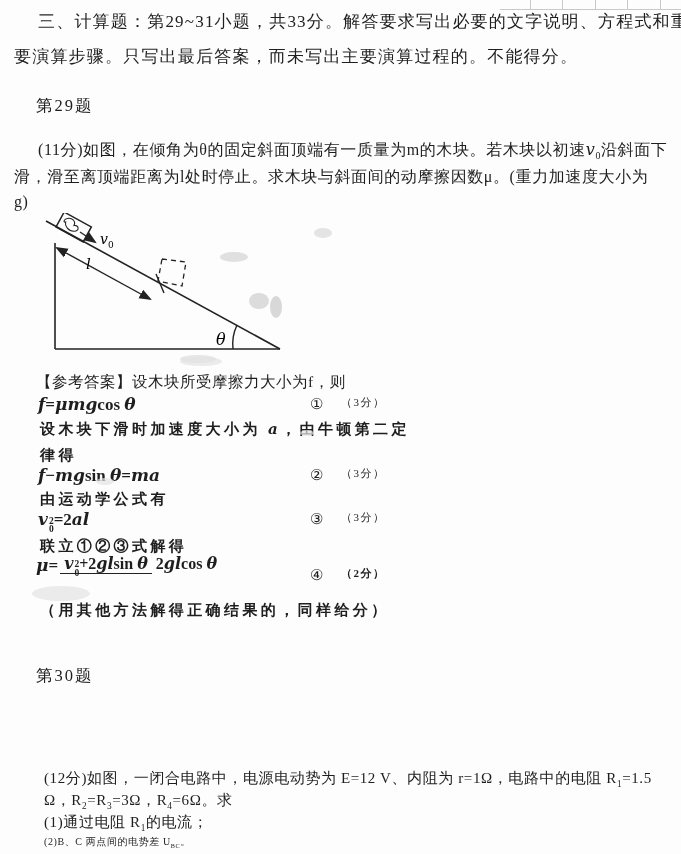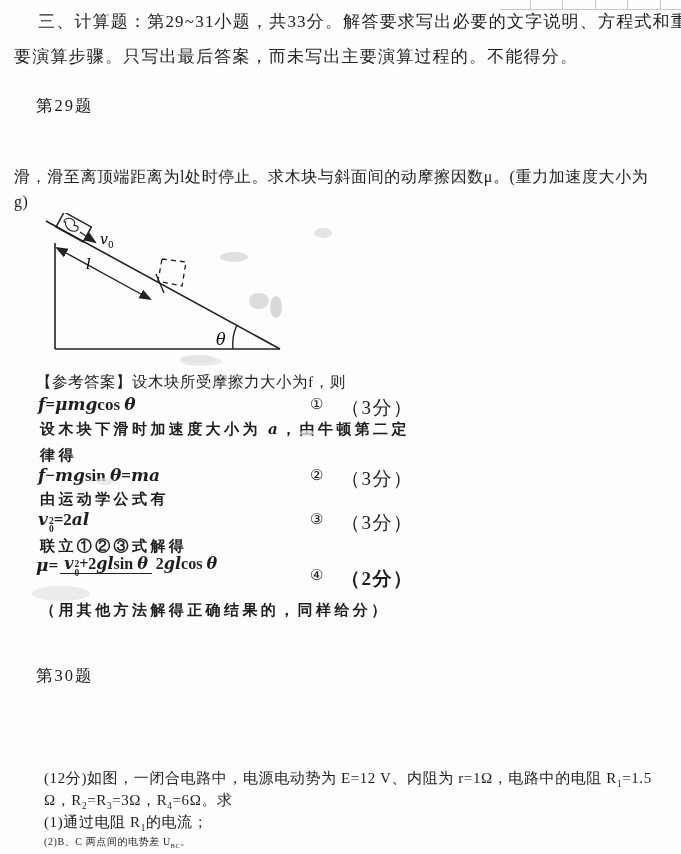--- a/index.html
+++ b/index.html
@@ -11,21 +11,21 @@
   .abs{position:absolute;white-space:nowrap;}
   .hline{font-size:17px;letter-spacing:1.2px;}
   .sec{font-size:16.5px;letter-spacing:2px;margin-top:7px;}
   .qline{font-size:16px;letter-spacing:0.6px;}
   .ansline{font-size:15.5px;letter-spacing:0.5px;}
   .kai{font-size:15px;font-weight:bold;letter-spacing:3.4px;text-align:center;}
   .eq{font-size:17px;}
   .mi{font-style:italic;font-family:"DejaVu Serif",serif;}
   sub{font-size:0.62em;}
   .tag{font-size:15px;}
-  .score{font-size:19px;letter-spacing:1.5px;}
+  .score{font-size:11px;letter-spacing:1.5px;}
   .eqrow{position:absolute;left:0;width:681px;height:26px;}
   .eqrow .formula{position:absolute;left:38px;top:0;font-weight:bold;}
   .eqrow .tagpos{position:absolute;left:310px;top:1px;}
   .eqrow .scorepos{position:absolute;left:341px;top:1px;}
   .stk{display:inline-block;vertical-align:-0.42em;text-align:left;margin-left:1px;}
   .stk span{display:block;font-size:9.5px;line-height:8.5px;font-style:normal;}
   .frac{display:inline-block;text-align:center;vertical-align:middle;font-size:16px;}
   .frac .num{border-bottom:1.4px solid #222;padding:0 4px 1px 4px;}
   .frac .den{padding-top:1px;}
   .fracwrap{display:flex;align-items:center;}
@@ -46,20 +46,21 @@
       <i style="left:95px"></i>
       <i style="left:127px"></i>
       <i style="left:160px"></i>
   </div>
 
   <div class="abs hline" style="left:38px;top:10px;">三、计算题：第29~31小题，共33分。解答要求写出必要的文字说明、方程式和重</div>
   <div class="abs hline" style="left:14px;top:45px;">要演算步骤。只写出最后答案，而未写出主要演算过程的。不能得分。</div>
 
   <div class="abs sec" style="left:36px;top:88px;">第29题</div>
 
+  <div class="abs qline" style="left:38px;top:140px;"><span>(11分)如图，在倾角为θ的固定斜面顶端有一质量为m的木块。若木块以初速</span><span class="mi">v</span><sub>0</sub><span>沿斜面下</span></div>
   <div class="abs qline" style="left:14px;top:167px;">滑，滑至离顶端距离为l处时停止。求木块与斜面间的动摩擦因数μ。(重力加速度大小为</div>
   <div class="abs qline" style="left:14px;top:193px;">g)</div>
 
   <svg class="abs" style="left:28px;top:213px;" width="310" height="152" viewBox="0 0 310 152">
     <defs>
       <marker id="ah" markerWidth="9" markerHeight="8" refX="7.5" refY="4" orient="auto-start-reverse">
         <polygon points="0,0.5 9,4 0,7.5" fill="#222"></polygon>
       </marker>
     </defs>
 

